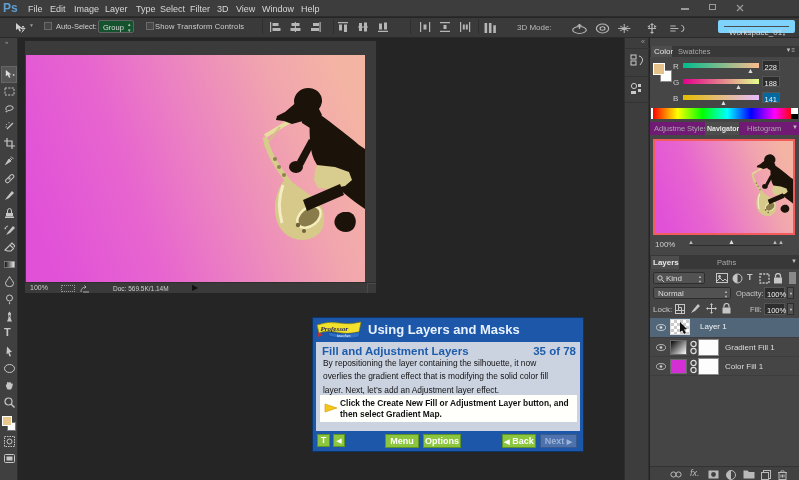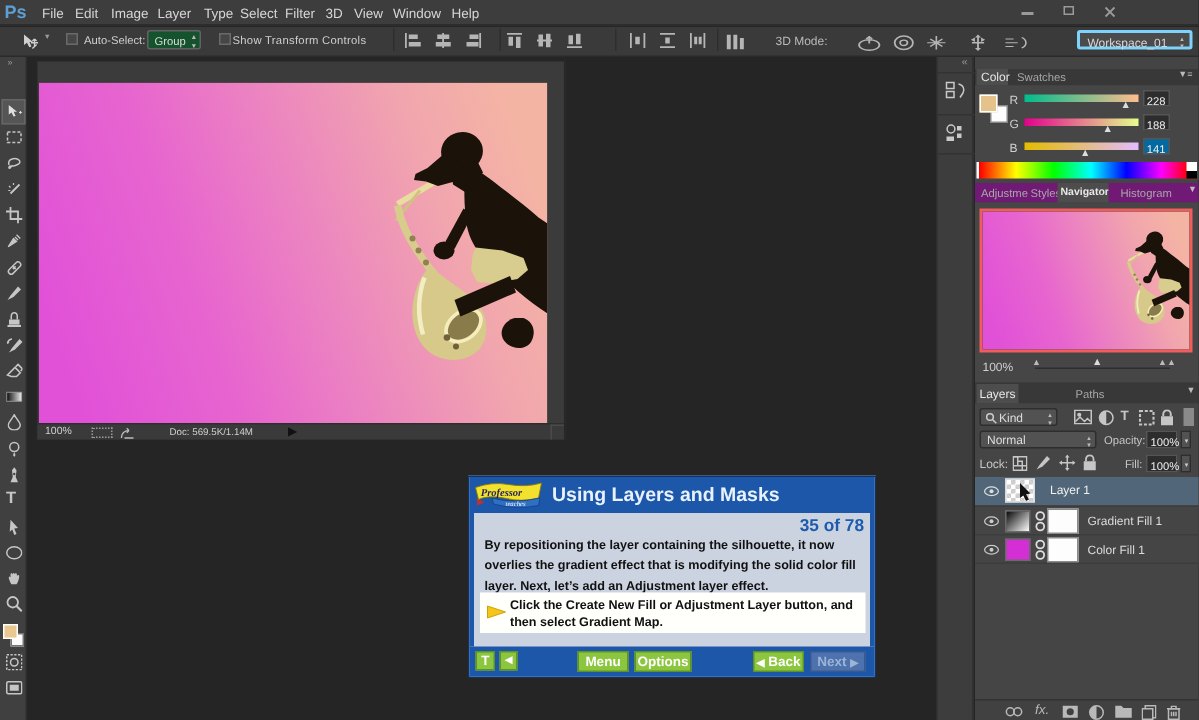--- a/index.html
+++ b/index.html
@@ -88,21 +88,21 @@
           <path d="M4.5 1 L6 3 H3 Z M4.5 12 L6 10 H3 Z M1 4.5 L3 6 V3 Z M8 4.5 L6 6 V3 Z" fill="#b5b5b5" stroke="none"></path>
           <path d="M4.5 2.5 v8 M1.5 6.5 h6"></path>
         </g>
       <path d="M74 4 h4 M74 6.5 h6 M74 9 h4 M82 3 a4 4 0 0 1 0 7" stroke-width="0.8"></path>
     </g>
   </svg>
   <div class="abs" style="left:333px;top:1px;width:1px;height:15px;background:#2e2e2e"></div>
   <div class="abs" style="left:410px;top:1px;width:1px;height:15px;background:#2e2e2e"></div>
   <div class="abs" style="left:478px;top:1px;width:1px;height:15px;background:#2e2e2e"></div>
   <span class="abs" style="left:517px;top:5px;font-size:8px;color:#b9b9b9">3D Mode:</span>
-  <div class="abs" style="left:718px;top:2px;width:77px;height:13px;background:#4b4b4b;border:2px solid #7dd3fc;border-radius:2px">
+  <div class="abs" style="left:718px;top:2px;width:77px;height:13px;background:#4b4b4b;border:6px solid #7dd3fc;border-radius:2px">
     <span class="abs" style="left:5px;top:2px;font-size:8px;color:#d8d8d8">Workspace_01</span>
     <span class="abs" style="right:3px;top:2px;color:#bbb;font-size:4px;line-height:4.5px">▲<br>▼</span>
   </div>
 </div>
 
 <div class="abs" style="left:0;top:38px;width:18px;height:442px;background:#404040;border-right:1px solid #2e2e2e" id="toolbar">
   <span class="abs" style="left:5px;top:1px;font-size:6px;color:#9a9a9a">»</span>
   <div class="abs" style="left:1px;top:28px;width:16px;height:17px;background:#555;border:1px solid #666"></div>
   <svg class="abs" style="left:4px;top:31px" width="11" height="11" viewBox="0 0 12 12">
       <path d="M2 1 L2 8 L4 6.5 L5.5 9.5 L7 9 L5.6 6 L8 6 Z" fill="#e0e0e0"></path>
@@ -290,21 +290,21 @@
     </div>
     <span class="abs" style="left:5px;top:105px;font-size:8px;color:#cfcfcf">100%</span>
     <div class="abs" style="left:40px;top:110px;width:90px;height:1px;background:#2d2d2d"></div>
     <span class="abs" style="left:38px;top:104px;font-size:6px;color:#bbb">▲</span>
     <span class="abs" style="left:78px;top:103px;font-size:7px;color:#ddd">▲</span>
     <span class="abs" style="left:122px;top:104px;font-size:6px;color:#bbb">▲▲</span>
   </div>
 
   <div class="abs" style="left:0;top:217px;width:149px;height:14px;background:#383838">
     <div class="abs" style="left:1px;top:1px;width:28px;height:13px;background:#4d4d4d;overflow:hidden">
-        <span class="abs" style="left:2px;top:2px;font-size:8px;color:#e8e8e8;font-weight:normal">Layers</span>
+        <span class="abs" style="left:2px;top:2px;font-size:8px;color:#e8e8e8;font-weight:bold">Layers</span>
       </div>
     <span class="abs" style="left:31px;top:19px;font-size:13px;color:#a8a8a8">Channels</span>
     <span class="abs" style="left:67px;top:3px;font-size:7.5px;color:#a8a8a8">Paths</span>
     <span class="abs" style="right:2px;top:3px;font-size:6px;color:#bbb">▼</span>
   </div>
 
   <div class="abs" style="left:0;top:231px;width:149px;height:249px;background:#454545" id="layerspanel">
 
     <div class="abs" style="left:3px;top:3px;width:52px;height:12px;background:#525252;border:1px solid #2e2e2e;border-radius:2px">
       <svg class="abs" style="left:3px;top:2px" width="8" height="8" viewBox="0 0 8 8">
@@ -446,22 +446,23 @@
 
   <svg class="abs" style="left:3px;top:2px" width="46" height="21" viewBox="0 0 46 21">
     <path d="M2 12 L7 15 L2 17 Z" fill="#c03030"></path>
     <path d="M1 5 Q12 1 23 3 Q35 5 45 2 L43 12 Q32 15 20 12 Q9 10 3 13 Z" fill="#f2e22e" stroke="#8a7a00" stroke-width="0.6"></path>
     <path d="M12 12 Q26 16 44 12 L43 17 Q28 20 13 16 Z" fill="#2f6fc4" stroke="#11407e" stroke-width="0.5"></path>
     <text x="4.5" y="10.5" font-size="7" font-style="italic" font-weight="bold" fill="#23235e" font-family="Liberation Serif">Professor</text>
     <text x="21" y="17" font-size="4.5" font-style="italic" fill="#fff" font-family="Liberation Serif">teaches</text>
   </svg>
   <span class="abs" style="left:55px;top:4px;font-size:13px;font-weight:bold;color:#e8f2ff;white-space:nowrap">Using Layers and Masks</span>
 
+  <span class="abs" style="left:9px;top:27px;font-size:11.5px;font-weight:bold;color:#1d5cad;white-space:nowrap">Fill and Adjustment Layers</span>
   <span class="abs" style="right:7px;top:27px;font-size:11.5px;font-weight:bold;color:#1d5cad;white-space:nowrap">35 of 78</span>
-  <div class="abs" style="left:10px;top:39px;width:260px;font-size:8.4px;font-weight:bold;color:#111;line-height:13.4px;white-space:nowrap">By repositioning the layer containing the silhouette, it now<br>overlies the gradient effect that is modifying the solid color fill<br>layer. Next, let’s add an Adjustment layer effect.</div>
+  <div class="abs" style="left:10px;top:39px;width:260px;font-size:8.4px;font-weight:normal;color:#111;line-height:13.4px;white-space:nowrap">By repositioning the layer containing the silhouette, it now<br>overlies the gradient effect that is modifying the solid color fill<br>layer. Next, let’s add an Adjustment layer effect.</div>
   <div class="abs" style="left:7px;top:77px;width:257px;height:27px;background:#fffffc">
     <svg class="abs" style="left:4px;top:7px" width="14" height="12" viewBox="0 0 14 12">
         <path d="M1 2 L13 6 L1 10 Z" fill="#f5c518" stroke="#c89b00" stroke-width="0.6"></path>
       </svg>
     <div class="abs" style="left:20px;top:3px;width:235px;font-size:8.4px;font-weight:bold;color:#111;line-height:10.5px;white-space:nowrap">Click the Create New Fill or Adjustment Layer button, and<br>then select Gradient Map.</div>
   </div>
 
   <div class="abs" style="left:0;top:113px;width:270px;height:20px;background:#1d57a9">
     <div class="abs" style="left:4px;top:3px;width:13px;height:13px;background:#8cc63e;border:1px solid #5e9427;line-height:11px;text-align:center;font-size:9px;color:#fff;font-weight:bold">T</div>
     <div class="abs" style="left:20px;top:3px;width:12px;height:13px;background:#8cc63e;border:1px solid #5e9427;line-height:11px;text-align:center;font-size:7px;color:#fff">◀</div>

